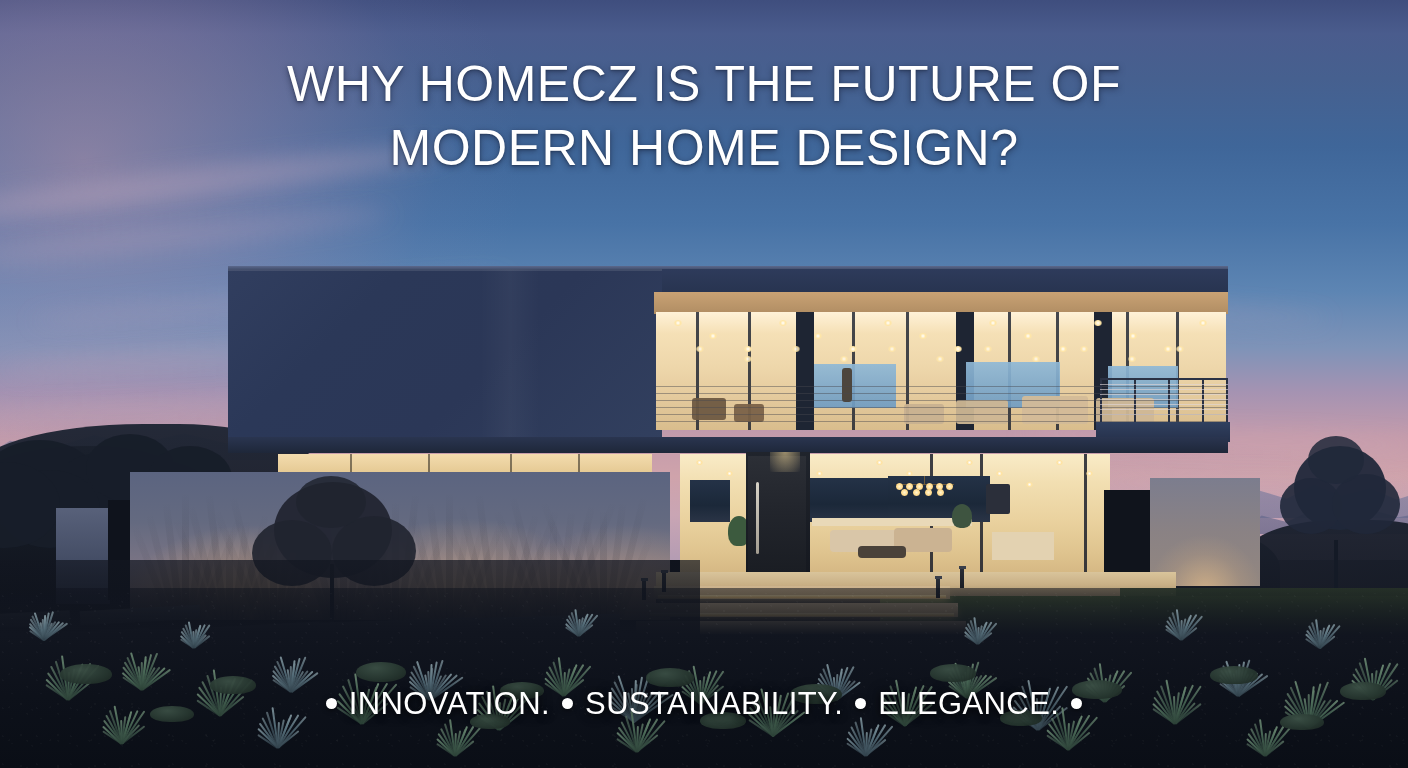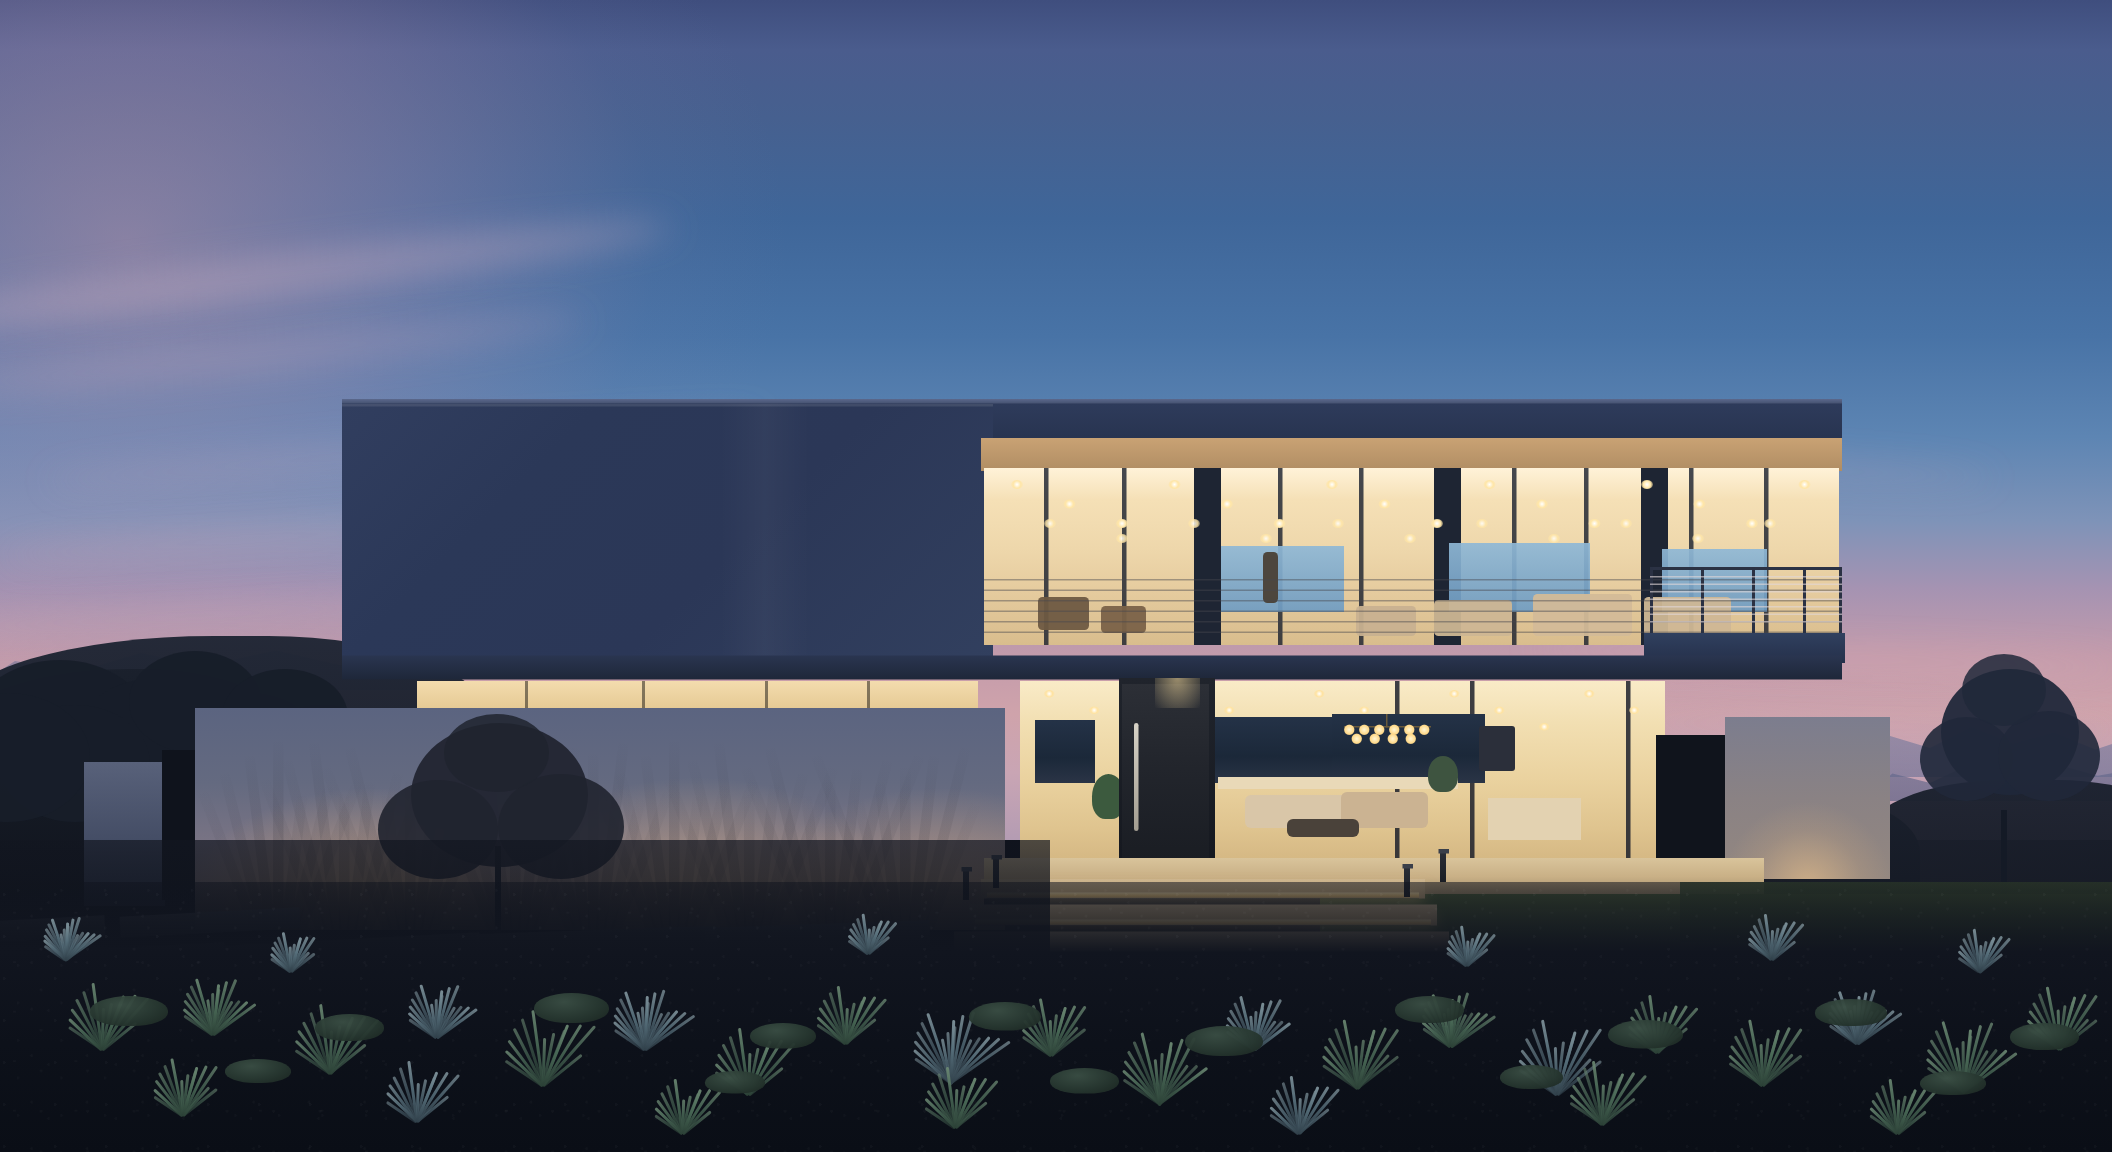--- a/index.html
+++ b/index.html
@@ -1454,16 +1454,21 @@
       <div class="shrub" style="left:1072px;top:680px;width:50px;height:19px;"></div>
       <div class="shrub" style="left:1210px;top:666px;width:48px;height:18px;"></div>
       <div class="shrub" style="left:1340px;top:682px;width:46px;height:18px;"></div>
       <div class="shrub" style="left:150px;top:706px;width:44px;height:16px;"></div>
       <div class="shrub" style="left:470px;top:714px;width:40px;height:15px;"></div>
       <div class="shrub" style="left:700px;top:712px;width:46px;height:17px;"></div>
       <div class="shrub" style="left:1000px;top:710px;width:42px;height:16px;"></div>
       <div class="shrub" style="left:1280px;top:714px;width:44px;height:16px;"></div>
     </div>
 
-
-
+  <div class="headline">WHY HOMECZ IS THE FUTURE OF
+MODERN HOME DESIGN?</div>
+
+
+  <div class="tagline">
+    <span class="dot"></span><span class="word">INNOVATION.</span><span class="dot"></span><span class="word">SUSTAINABILITY.</span><span class="dot"></span><span class="word">ELEGANCE.</span><span class="dot"></span>
+  </div>
 
 </div>
 
 </body></html>

